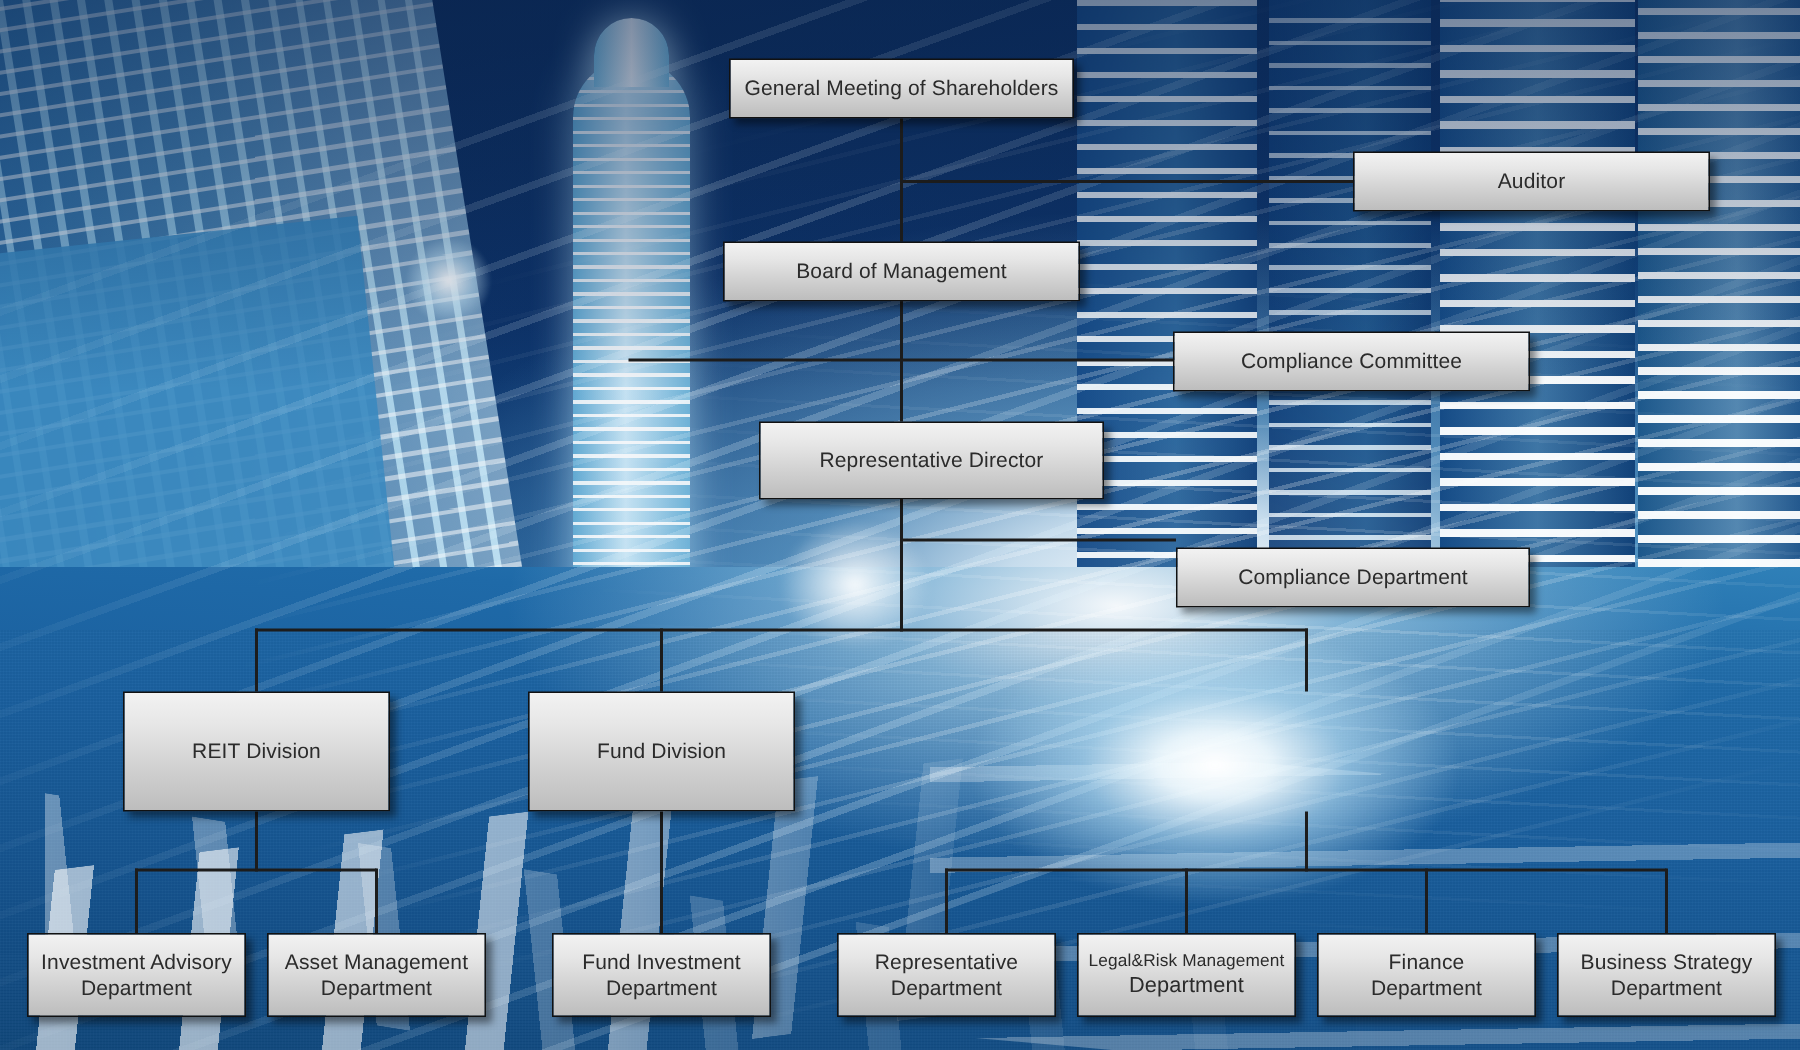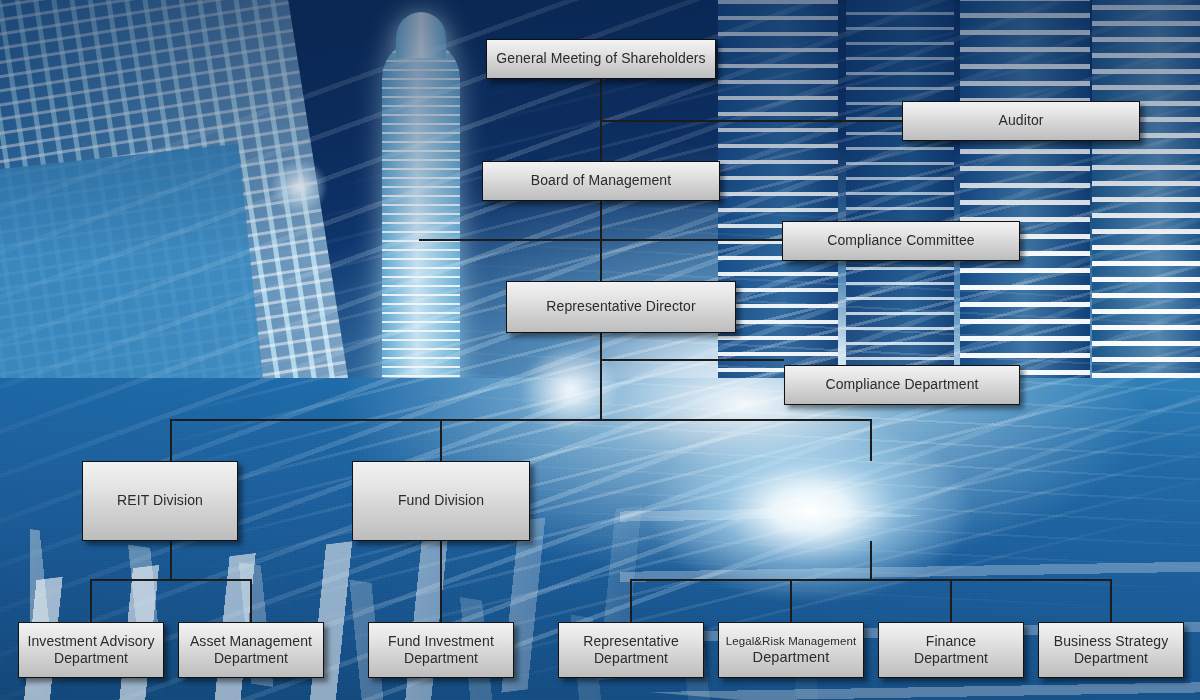--- a/index.html
+++ b/index.html
@@ -282,21 +282,21 @@
   </div>
 
   <div class="node" style="left:506px;top:281px;width:230px;height:52px;">
     <span>Representative Director</span>
   </div>
 
   <div class="node" style="left:784px;top:341px;width:236px;height:40px;margin-top:24px;">
     <span>Compliance Department</span>
   </div>
 
-  <div class="node" style="left:82px;top:461px;width:156px;height:80px;">
+  <div class="node" style="left:82px;top:461px;width:178px;height:80px;">
     <span>REIT Division</span>
   </div>
 
   <div class="node" style="left:352px;top:461px;width:178px;height:80px;">
     <span>Fund Division</span>
   </div>
 
 
   <div class="node" style="left:18px;top:622px;width:146px;height:56px;">
     <span>

